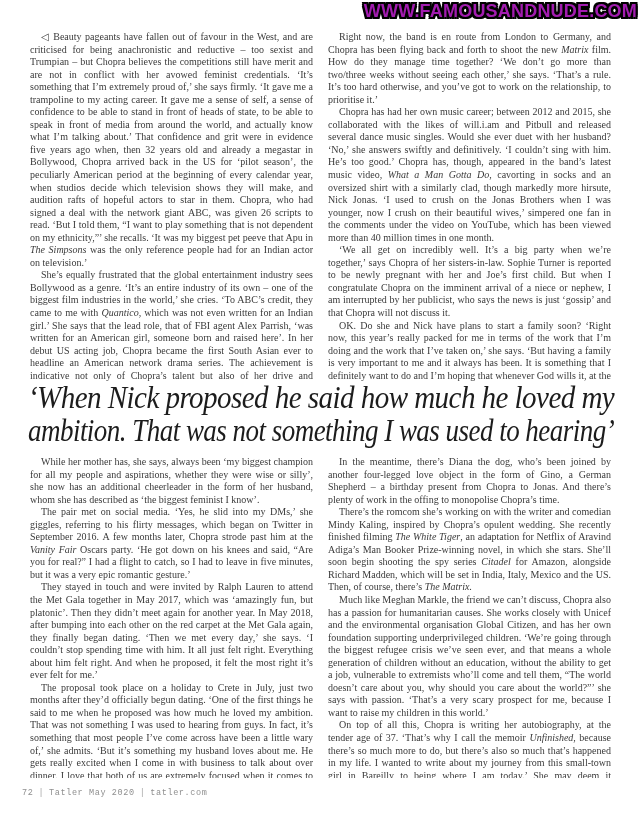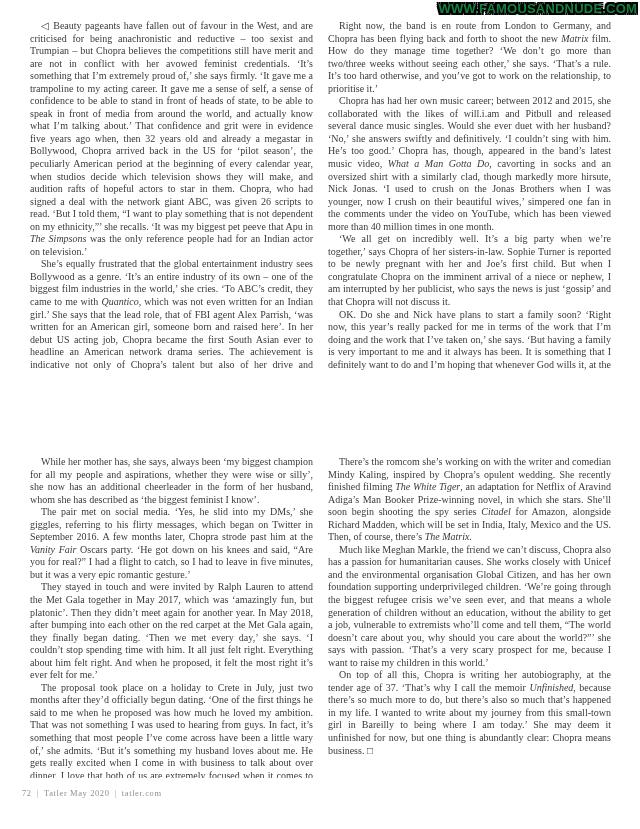--- a/index.html
+++ b/index.html
@@ -8,32 +8,32 @@
     width:640px; height:829px;
     margin:0 auto;
     background:#ffffff;
     overflow:hidden;
     font-family:"Liberation Serif", serif;
     color:#3a3a3a;
   }
   .watermark {
     position:absolute; top:1px; right:3px;
     font-family:"Liberation Sans", sans-serif;
-    font-weight:bold; font-size:13px; letter-spacing:0.2px;
-    color:#15803d;
+    font-weight:bold; font-size:18px; letter-spacing:0.2px;
+    color:#a21caf;
     text-shadow:
       -2px -2px 0 #000, 2px -2px 0 #000, -2px 2px 0 #000, 2px 2px 0 #000,
       -2px 0 0 #000, 2px 0 0 #000, 0 -2px 0 #000, 0 2px 0 #000;
     white-space:nowrap;
   }
   .columns {
     position:absolute; left:30px; width:582px;
     display:flex; gap:15px;
   }
-  .columns.top { top:20px; height:352px;gap:15px; }
+  .columns.top { top:31px; height:352px;gap:15px; }
   .columns.bottom { top:456px; height:322px; }
   .col {
     width:283px; overflow:hidden;
     font-size:10px; line-height:12.55px;
     text-align:justify;
   }
   .col p { margin:0; text-indent:11px; }
   .col p em { font-style:italic;font-family:Liberation Serif, serif; }
   .pull-quote {
     position:absolute; left:28px; top:381px; width:586px; height:70px;
@@ -41,21 +41,21 @@
     font-style:italic; font-weight:500;
     font-size:31px; line-height:33px;
     letter-spacing:-0.6px;
     color:#1c1c1c;
   }
   .pull-quote .fit {
     display:block; white-space:nowrap; transform-origin:0 50%;
   }
   .footer {
     position:absolute; left:22px; top:788px;
-    font-family:Liberation Serif, serif;
+    font-family:Liberation Mono, monospace;
     font-size:8.5px; letter-spacing:0.6px;
     color:#8f8f8f;
     white-space:nowrap;
   }
   .footer .sep { margin:0 5px; color:#a5a5a5; }
 </style>
 </head>
 <body>
 
 <div class="page">
@@ -68,29 +68,34 @@
         <p>She’s equally frustrated that the global entertainment industry sees Bollywood as a genre. ‘It’s an entire industry of its own – one of the biggest film industries in the world,’ she cries. ‘To ABC’s credit, they came to me with <em>Quantico</em>, which was not even written for an Indian girl.’ She says that the lead role, that of FBI agent Alex Parrish, ‘was written for an American girl, someone born and raised here’. In her debut US acting job, Chopra became the first South Asian ever to headline an American network drama series. The achievement is indicative not only of Chopra’s talent but also of her drive and determination.</p>
       </div>
     <div class="col">
         <p>Right now, the band is en route from London to Germany, and Chopra has been flying back and forth to shoot the new <em>Matrix</em> film. How do they manage time together? ‘We don’t go more than two/three weeks without seeing each other,’ she says. ‘That’s a rule. It’s too hard otherwise, and you’ve got to work on the relationship, to prioritise it.’</p>
         <p>Chopra has had her own music career; between 2012 and 2015, she collaborated with the likes of will.i.am and Pitbull and released several dance music singles. Would she ever duet with her husband? ‘No,’ she answers swiftly and definitively. ‘I couldn’t sing with him. He’s too good.’ Chopra has, though, appeared in the band’s latest music video, <em>What a Man Gotta Do</em>, cavorting in socks and an oversized shirt with a similarly clad, though markedly more hirsute, Nick Jonas. ‘I used to crush on the Jonas Brothers when I was younger, now I crush on their beautiful wives,’ simpered one fan in the comments under the video on YouTube, which has been viewed more than 40 million times in one month.</p>
         <p>‘We all get on incredibly well. It’s a big party when we’re together,’ says Chopra of her sisters-in-law. Sophie Turner is reported to be newly pregnant with her and Joe’s first child. But when I congratulate Chopra on the imminent arrival of a niece or nephew, I am interrupted by her publicist, who says the news is just ‘gossip’ and that Chopra will not discuss it.</p>
         <p>OK. Do she and Nick have plans to start a family soon? ‘Right now, this year’s really packed for me in terms of the work that I’m doing and the work that I’ve taken on,’ she says. ‘But having a family is very important to me and it always has been. It is something that I definitely want to do and I’m hoping that whenever God wills it, at the right, opportune time, it’ll happen.’</p>
       </div>
   </div>
 
+  <div class="pull-quote">
+      <span class="fit" style="transform: scaleX(0.9376);">‘When Nick proposed he said how much he loved my</span>
+      <span class="fit" style="transform: scaleX(0.870728);">ambition. That was not something I was used to hearing’</span>
+    </div>
 
   <div class="columns bottom">
     <div class="col">
         <p>While her mother has, she says, always been ‘my biggest champion for all my people and aspirations, whether they were wise or silly’, she now has an additional cheerleader in the form of her husband, whom she has described as ‘the biggest feminist I know’.</p>
         <p>The pair met on social media. ‘Yes, he slid into my DMs,’ she giggles, referring to his flirty messages, which began on Twitter in September 2016. A few months later, Chopra strode past him at the <em>Vanity Fair</em> Oscars party. ‘He got down on his knees and said, “Are you for real?” I had a flight to catch, so I had to leave in five minutes, but it was a very epic romantic gesture.’</p>
         <p>They stayed in touch and were invited by Ralph Lauren to attend the Met Gala together in May 2017, which was ‘amazingly fun, but platonic’. Then they didn’t meet again for another year. In May 2018, after bumping into each other on the red carpet at the Met Gala again, they finally began dating. ‘Then we met every day,’ she says. ‘I couldn’t stop spending time with him. It all just felt right. Everything about him felt right. And when he proposed, it felt the most right it’s ever felt for me.’</p>
         <p>The proposal took place on a holiday to Crete in July, just two months after they’d officially begun dating. ‘One of the first things he said to me when he proposed was how much he loved my ambition. That was not something I was used to hearing from guys. In fact, it’s something that most people I’ve come across have been a little wary of,’ she admits. ‘But it’s something my husband loves about me. He gets really excited when I come in with business to talk about over dinner. I love that both of us are extremely focused when it comes to our careers and that we respect how much our work matters to each other.’</p>
       </div>
     <div class="col">
+        <p>In the meantime, there’s Diana the dog, who’s been joined by another four-legged love object in the form of Gino, a German Shepherd – a birthday present from Chopra to Jonas. And there’s plenty of work in the offing to monopolise Chopra’s time.</p>
         <p>There’s the romcom she’s working on with the writer and comedian Mindy Kaling, inspired by Chopra’s opulent wedding. She recently finished filming <em>The White Tiger</em>, an adaptation for Netflix of Aravind Adiga’s Man Booker Prize-winning novel, in which she stars. She’ll soon begin shooting the spy series <em>Citadel</em> for Amazon, alongside Richard Madden, which will be set in India, Italy, Mexico and the US. Then, of course, there’s <em>The Matrix</em>.</p>
         <p>Much like Meghan Markle, the friend we can’t discuss, Chopra also has a passion for humanitarian causes. She works closely with Unicef and the environmental organisation Global Citizen, and has her own foundation supporting underprivileged children. ‘We’re going through the biggest refugee crisis we’ve seen ever, and that means a whole generation of children without an education, without the ability to get a job, vulnerable to extremists who’ll come and tell them, “The world doesn’t care about you, why should you care about the world?”’ she says with passion. ‘That’s a very scary prospect for me, because I want to raise my children in this world.’</p>
         <p>On top of all this, Chopra is writing her autobiography, at the tender age of 37. ‘That’s why I call the memoir <em>Unfinished</em>, because there’s so much more to do, but there’s also so much that’s happened in my life. I wanted to write about my journey from this small-town girl in Bareilly to being where I am today.’ She may deem it unfinished for now, but one thing is abundantly clear: Chopra means business. □</p>
       </div>
   </div>
 
   <div class="footer">
     <span>72</span><span class="sep">|</span><span>Tatler May 2020</span><span class="sep">|</span><span>tatler.com</span>
   </div>
 

